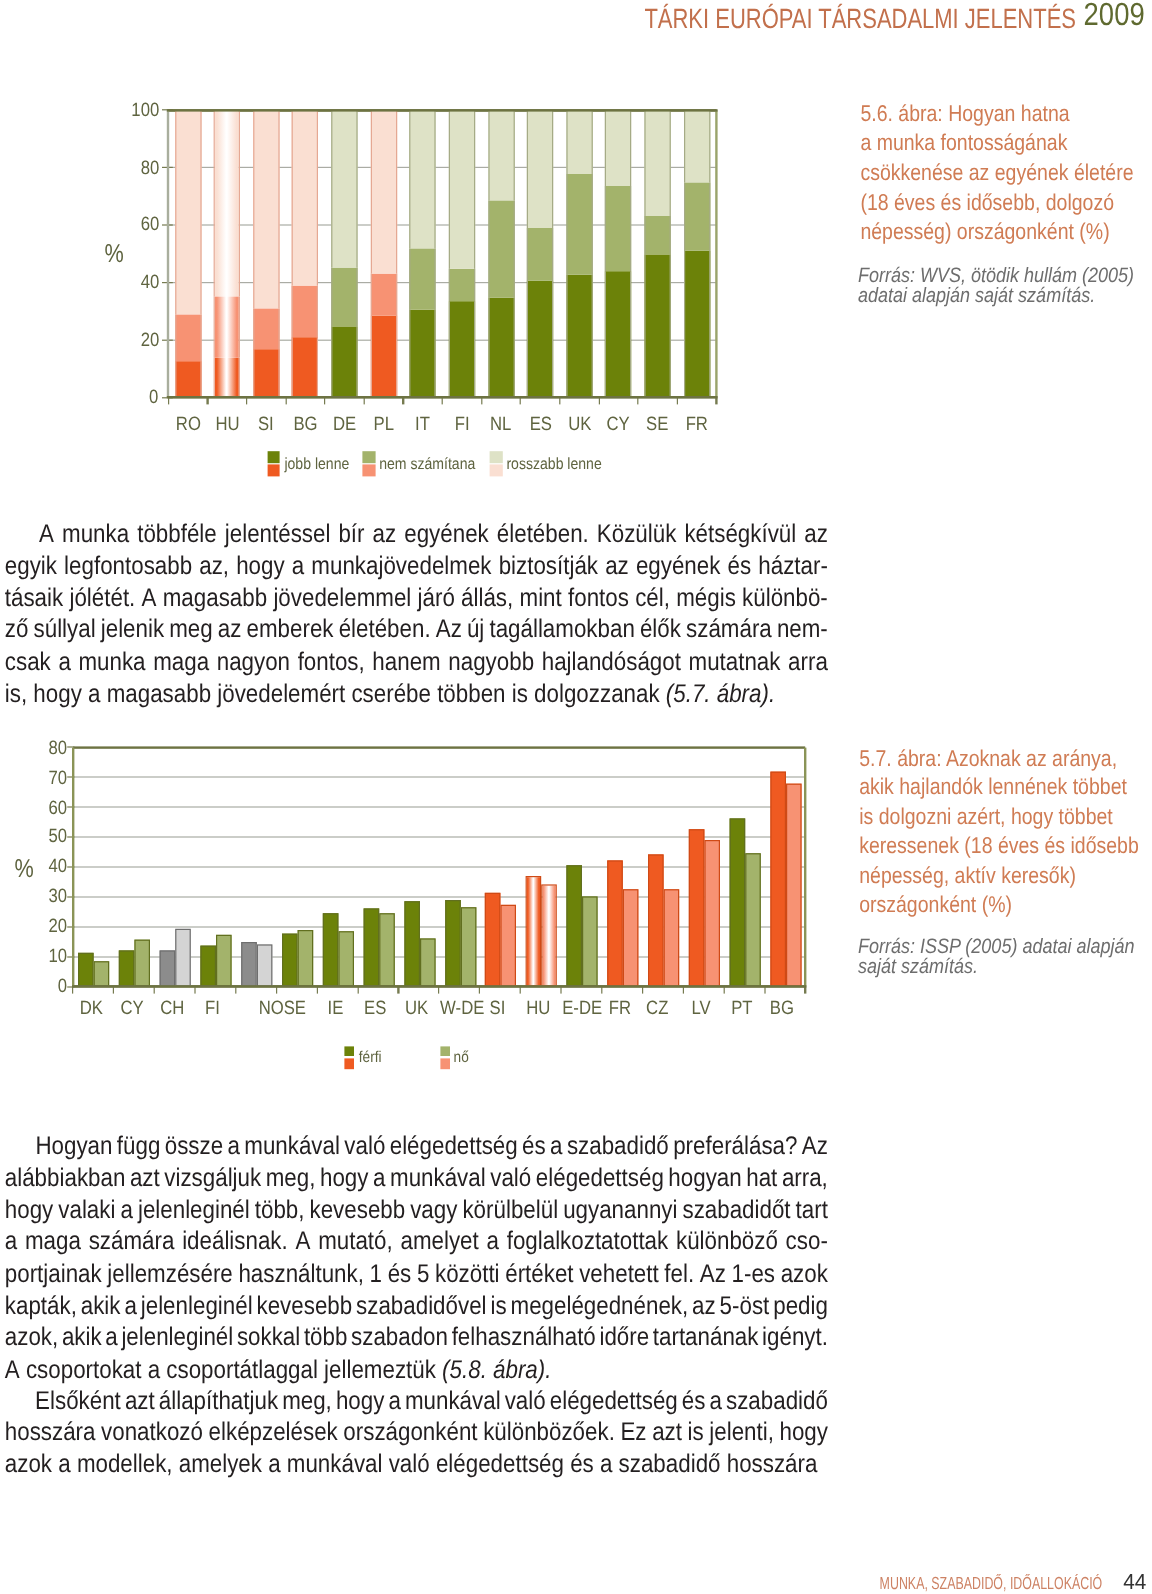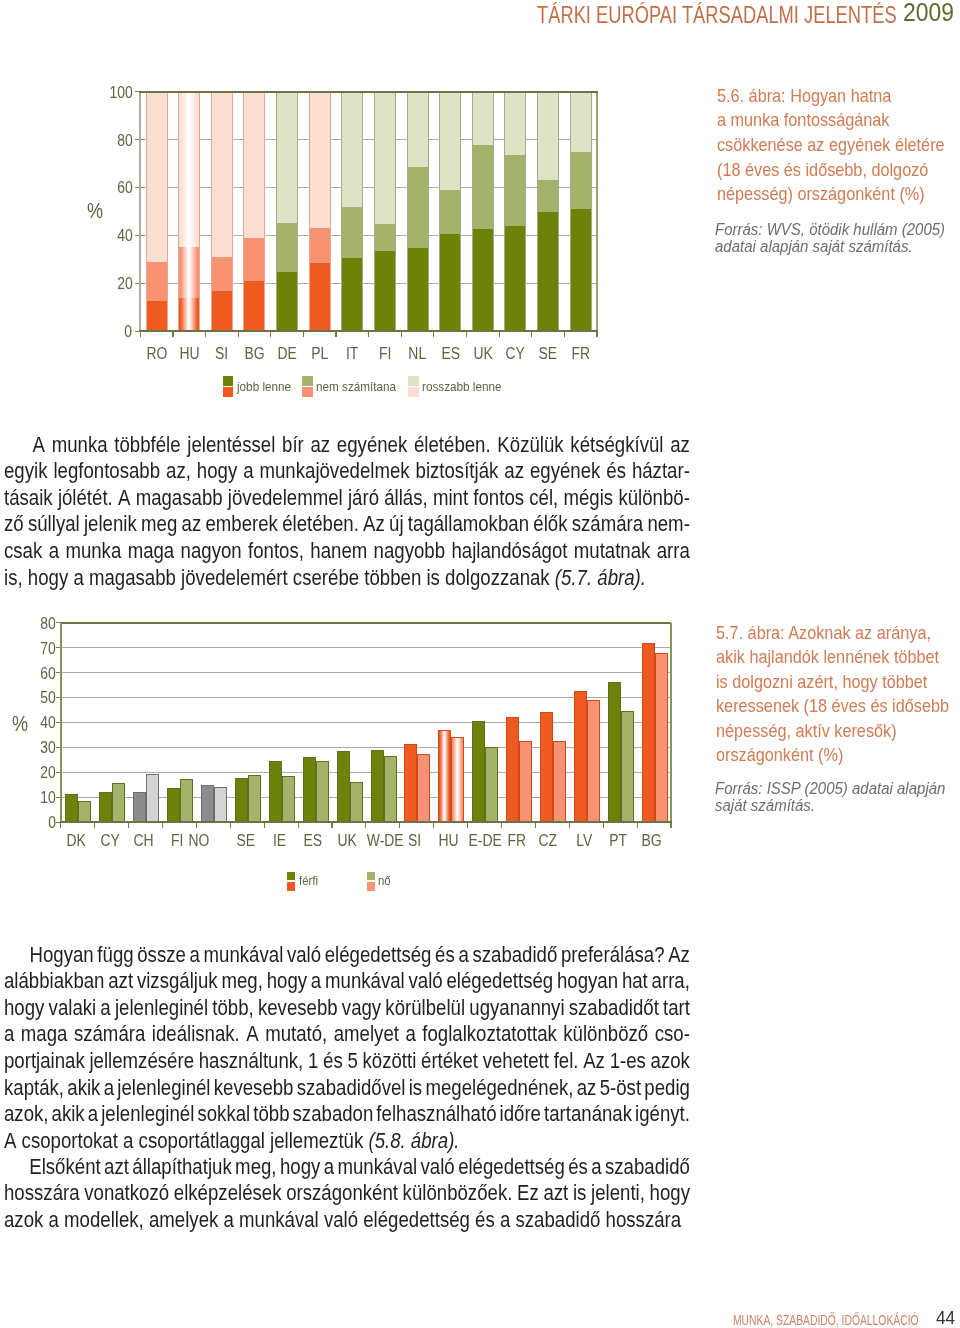--- a/index.html
+++ b/index.html
@@ -283,21 +283,21 @@
       <div class="bar" style="left: 133.2px; top: 791.856px; width: 13px; height: 30.1441px; box-sizing: border-box; border: 0.7px solid rgb(110, 110, 110); background: rgb(140, 140, 140);"></div>
       <div class="bar" style="left: 146.2px; top: 774.417px; width: 13px; height: 47.5829px; box-sizing: border-box; border: 0.7px solid rgb(110, 110, 110); background: rgb(212, 212, 212);"></div>
       <div class="xlab" style="left: 126.6px; top: 832.4px; width: 33.9px;"><span>CH</span></div>
       <div class="tick" style="left: 128px; top: 822px; width: 1.2px; height: 6px;"></div>
       <div class="bar" style="left: 167.1px; top: 787.621px; width: 13px; height: 34.3792px; box-sizing: border-box; border: 0.7px solid rgb(97, 111, 31); background: rgb(108, 130, 9);"></div>
       <div class="bar" style="left: 180.1px; top: 779.15px; width: 13px; height: 42.8495px; box-sizing: border-box; border: 0.7px solid rgb(97, 111, 31); background: rgb(163, 179, 107);"></div>
       <div class="xlab" style="left: 160.5px; top: 832.4px; width: 33.9px;"><span>FI</span></div>
       <div class="tick" style="left: 161.9px; top: 822px; width: 1.2px; height: 6px;"></div>
       <div class="bar" style="left: 201px; top: 785.13px; width: 13px; height: 36.8705px; box-sizing: border-box; border: 0.7px solid rgb(110, 110, 110); background: rgb(140, 140, 140);"></div>
       <div class="bar" style="left: 214px; top: 787.123px; width: 13px; height: 34.8775px; box-sizing: border-box; border: 0.7px solid rgb(110, 110, 110); background: rgb(212, 212, 212);"></div>
-      <div class="xlab" style="left: 182px; top: 832.4px; width: 33.9px;"><span>NO</span></div>
+      <div class="xlab" style="left: 209px; top: 832.4px; width: 33.9px;"><span>NO</span></div>
       <div class="tick" style="left: 195.8px; top: 822px; width: 1.2px; height: 6px;"></div>
       <div class="bar" style="left: 234.9px; top: 778.154px; width: 13px; height: 43.846px; box-sizing: border-box; border: 0.7px solid rgb(97, 111, 31); background: rgb(108, 130, 9);"></div>
       <div class="bar" style="left: 247.9px; top: 775.164px; width: 13px; height: 46.8355px; box-sizing: border-box; border: 0.7px solid rgb(97, 111, 31); background: rgb(163, 179, 107);"></div>
       <div class="xlab" style="left: 228.3px; top: 832.4px; width: 33.9px;"><span>SE</span></div>
       <div class="tick" style="left: 229.7px; top: 822px; width: 1.2px; height: 6px;"></div>
       <div class="bar" style="left: 268.8px; top: 761.214px; width: 13px; height: 60.7865px; box-sizing: border-box; border: 0.7px solid rgb(97, 111, 31); background: rgb(108, 130, 9);"></div>
       <div class="bar" style="left: 281.8px; top: 776.161px; width: 13px; height: 45.839px; box-sizing: border-box; border: 0.7px solid rgb(97, 111, 31); background: rgb(163, 179, 107);"></div>
       <div class="xlab" style="left: 262.2px; top: 832.4px; width: 33.9px;"><span>IE</span></div>
       <div class="tick" style="left: 263.6px; top: 822px; width: 1.2px; height: 6px;"></div>
       <div class="bar" style="left: 302.7px; top: 756.729px; width: 13px; height: 65.2707px; box-sizing: border-box; border: 0.7px solid rgb(97, 111, 31); background: rgb(108, 130, 9);"></div>

